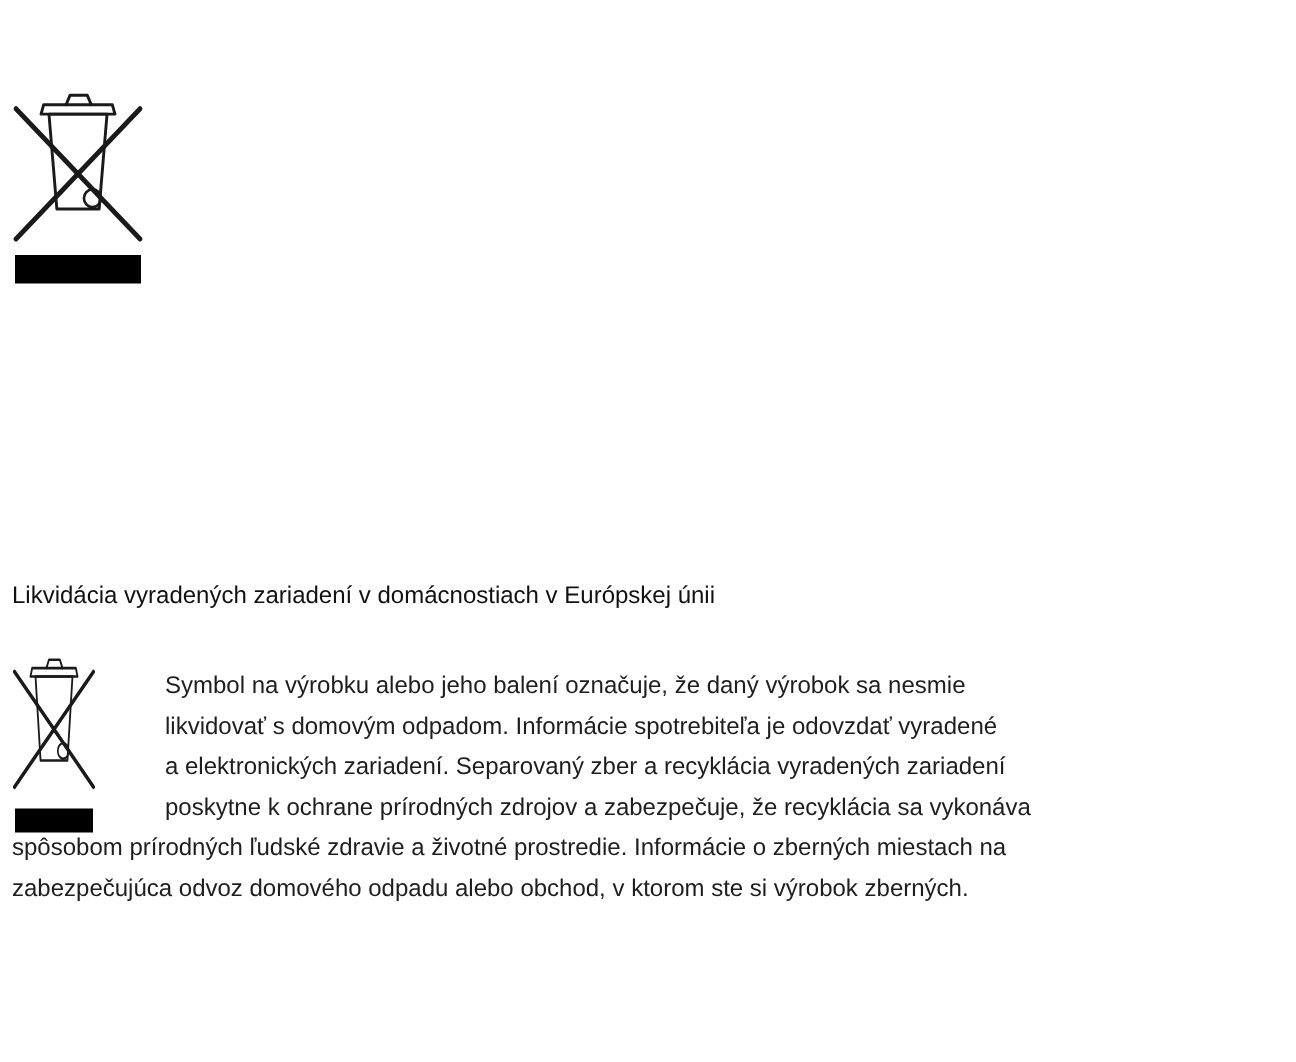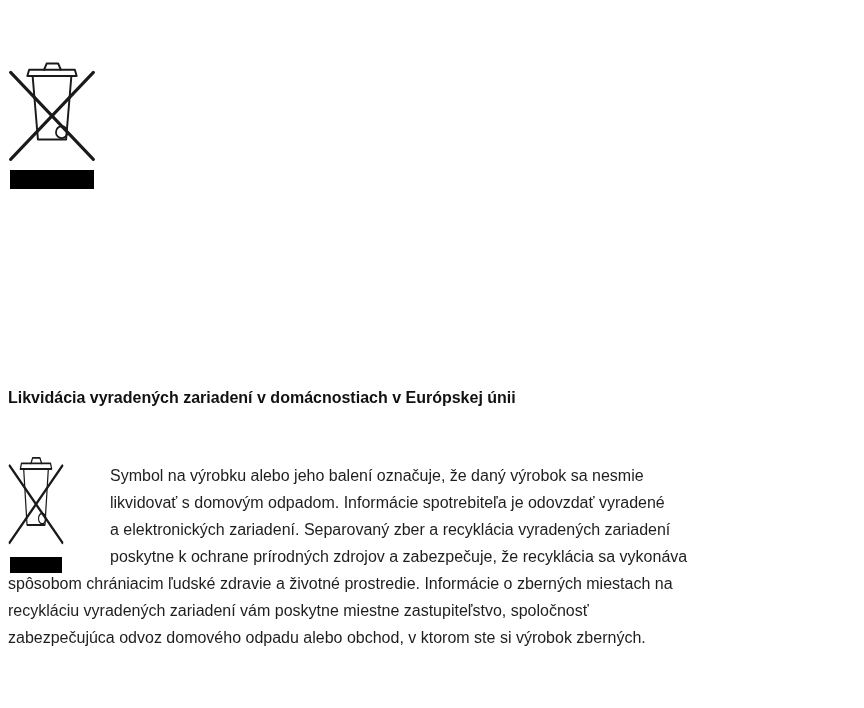--- a/index.html
+++ b/index.html
@@ -35,27 +35,27 @@
   
   .section {
     position: absolute;
     left: 8px;
     top: 388px;
     width: 850px;
   }
   .section h1 {
     font-size: 16px;
     line-height: 20px;
-    font-weight: bold;
+    font-weight: normal;
     color: #111111;
     margin: 0;
   }
   .para {
     position: relative;
-    margin-top: 54px;
+    margin-top: 36px;
   }
   .weee-inline {
     position: absolute;
     left: 0;
     top: -9px;
     width: 100px;
   }
   .weee-inline .bar {
     width: 52px;
     height: 16px;
@@ -116,19 +116,18 @@
         <svg class="bin-svg" viewBox="0 0 100 115" width="56" height="92" preserveAspectRatio="none">
           <use href="#weee-bin"></use>
         </svg>
         <span class="bar" style="display:block"></span>
       </span>
 
       <div class="line indent">Symbol na výrobku alebo jeho balení označuje, že daný výrobok sa nesmie</div>
       <div class="line indent">likvidovať s domovým odpadom. Informácie spotrebiteľa je odovzdať vyradené</div>
       <div class="line indent">a elektronických zariadení. Separovaný zber a recyklácia vyradených zariadení</div>
       <div class="line indent">poskytne k ochrane prírodných zdrojov a zabezpečuje, že recyklácia sa vykonáva</div>
-      <div class="line">spôsobom chrániacim ľudské zdravie a životné prostredie. Informácie o zberných miestach na</div>
-      <div class="line">recykláciu vyradených zariadení vám poskytne miestne zastupiteľstvo, spoločnosť</div>
+      <div class="line">spôsobom prírodných ľudské zdravie a životné prostredie. Informácie o zberných miestach na</div>
       <div class="line">zabezpečujúca odvoz domového odpadu alebo obchod, v ktorom ste si výrobok zberných.</div>
     </div>
   </div>
 
 </div>
 
 </body></html>

